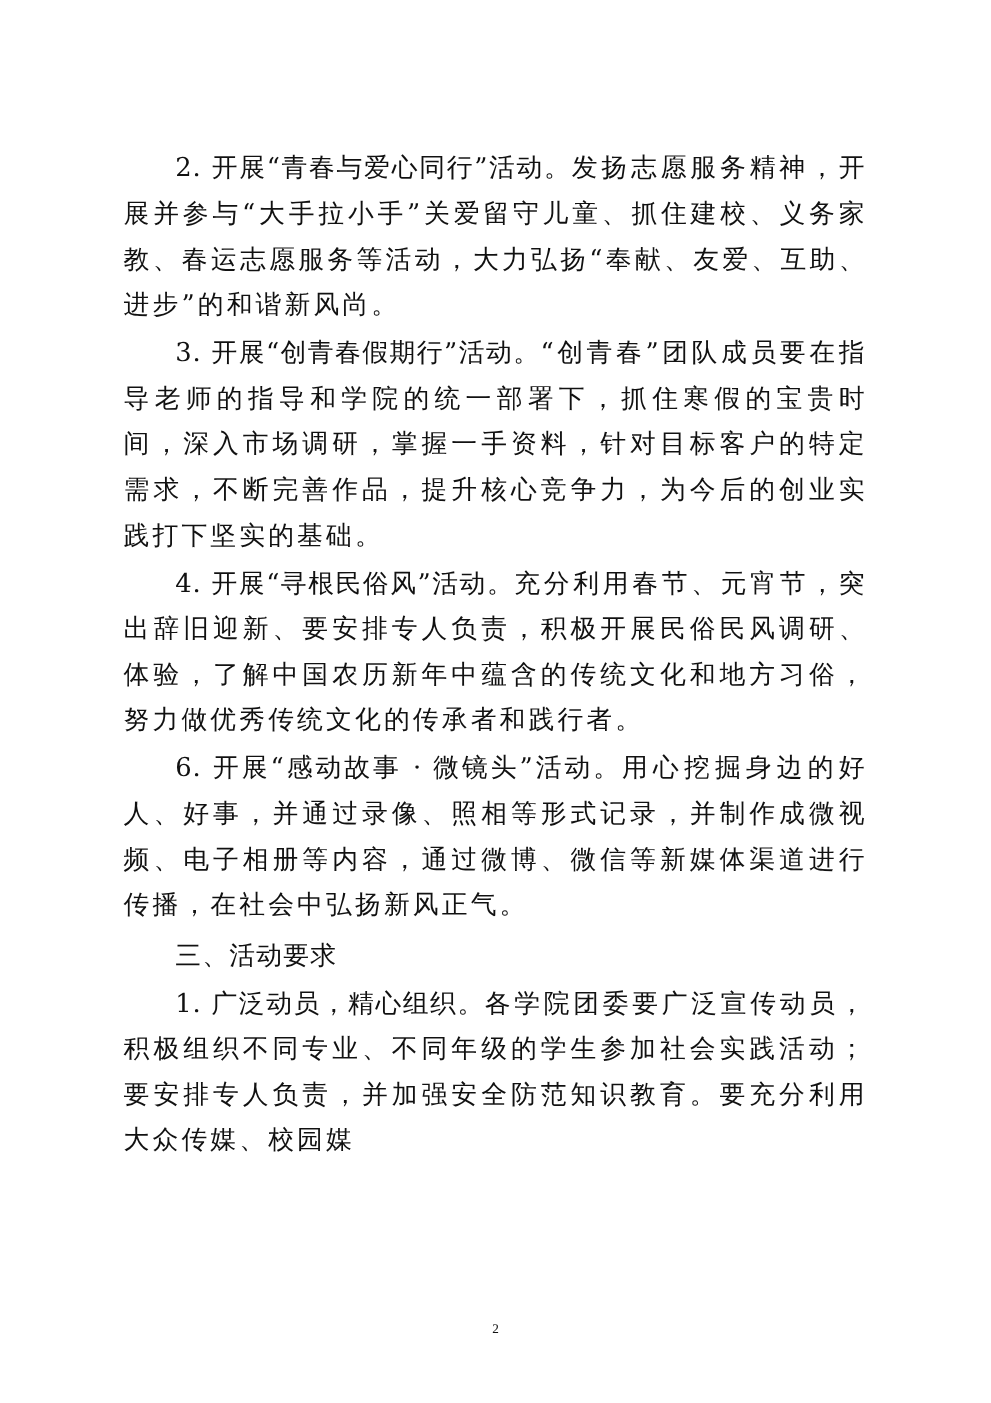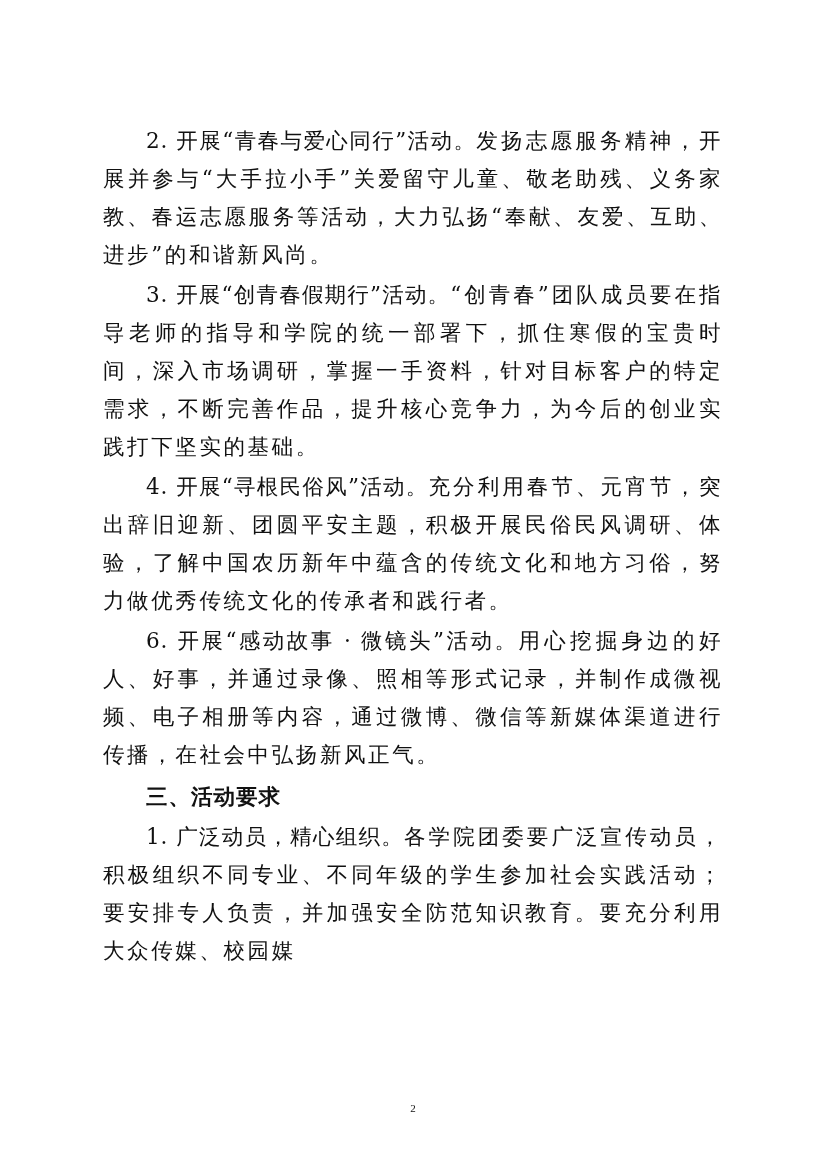--- a/index.html
+++ b/index.html
@@ -3,34 +3,34 @@
 <meta charset="utf-8">
 <style>
   html, body { margin: 0; padding: 0; background: #ffffff; }
   body { width: 826px; height: 1169px; position: relative; overflow: hidden;
          font-family: "DejaVu Serif", "Liberation Serif", serif; color: #111; }
   .page { position: absolute; left: 103px; top: 122px; width: 620px; }
   .para { font-size: 21.5px; line-height: 38px; text-align: justify;
           text-indent: 2em; margin: 0; letter-spacing: 2.6px; }
   .para b { font-weight: normal; letter-spacing: 0.8px; }
   .heading { font-size: 21.5px; line-height: 38px; margin: 0; text-indent: 2em;
-             font-weight: bold; font-family: "DejaVu Sans", "Liberation Sans", sans-serif; letter-spacing: 1px; }
+             font-weight: normal; font-family: "DejaVu Sans", "Liberation Sans", sans-serif; letter-spacing: 1px; }
   .gap { height: 2px; }
   .page-num { position: absolute; top: 1102px; left: 0; width: 826px; text-align: center;
               font-size: 11px; font-family: "Liberation Serif", serif; }
 </style>
 </head>
 <body>
 
 <div class="page">
-  <p class="para"><b>2. 开展“青春与爱心同行”活动。</b><span>发扬志愿服务精神，开展并参与“大手拉小手”关爱留守儿童、敬老助残、义务家教、春运志愿服务等活动，大力弘扬“奉献、友爱、互助、进步”的和谐新风尚。</span></p>
+  <p class="para"><b>2. 开展“青春与爱心同行”活动。</b><span>发扬志愿服务精神，开展并参与“大手拉小手”关爱留守儿童、抓住建校、义务家教、春运志愿服务等活动，大力弘扬“奉献、友爱、互助、进步”的和谐新风尚。</span></p>
   <div class="gap"></div>
   <p class="para"><b>3. 开展“创青春假期行”活动。</b><span>“创青春”团队成员要在指导老师的指导和学院的统一部署下，抓住寒假的宝贵时间，深入市场调研，掌握一手资料，针对目标客户的特定需求，不断完善作品，提升核心竞争力，为今后的创业实践打下坚实的基础。</span></p>
   <div class="gap"></div>
-  <p class="para"><b>4. 开展“寻根民俗风”活动。</b><span>充分利用春节、元宵节，突出辞旧迎新、团圆平安主题，积极开展民俗民风调研、体验，了解中国农历新年中蕴含的传统文化和地方习俗，努力做优秀传统文化的传承者和践行者。</span></p>
+  <p class="para"><b>4. 开展“寻根民俗风”活动。</b><span>充分利用春节、元宵节，突出辞旧迎新、要安排专人负责，积极开展民俗民风调研、体验，了解中国农历新年中蕴含的传统文化和地方习俗，努力做优秀传统文化的传承者和践行者。</span></p>
   <div class="gap"></div>
   <p class="para"><b>6. 开展“感动故事 · 微镜头”活动。</b><span>用心挖掘身边的好人、好事，并通过录像、照相等形式记录，并制作成微视频、电子相册等内容，通过微博、微信等新媒体渠道进行传播，在社会中弘扬新风正气。</span></p>
   <div class="gap"></div>
   <div class="gap"></div>
   <p class="heading">三、活动要求</p>
   <div class="gap"></div>
   <p class="para"><b>1. 广泛动员，精心组织。</b><span>各学院团委要广泛宣传动员，积极组织不同专业、不同年级的学生参加社会实践活动；要安排专人负责，并加强安全防范知识教育。要充分利用大众传媒、校园媒</span></p>
 </div>
 
 <div class="page-num">2</div>

